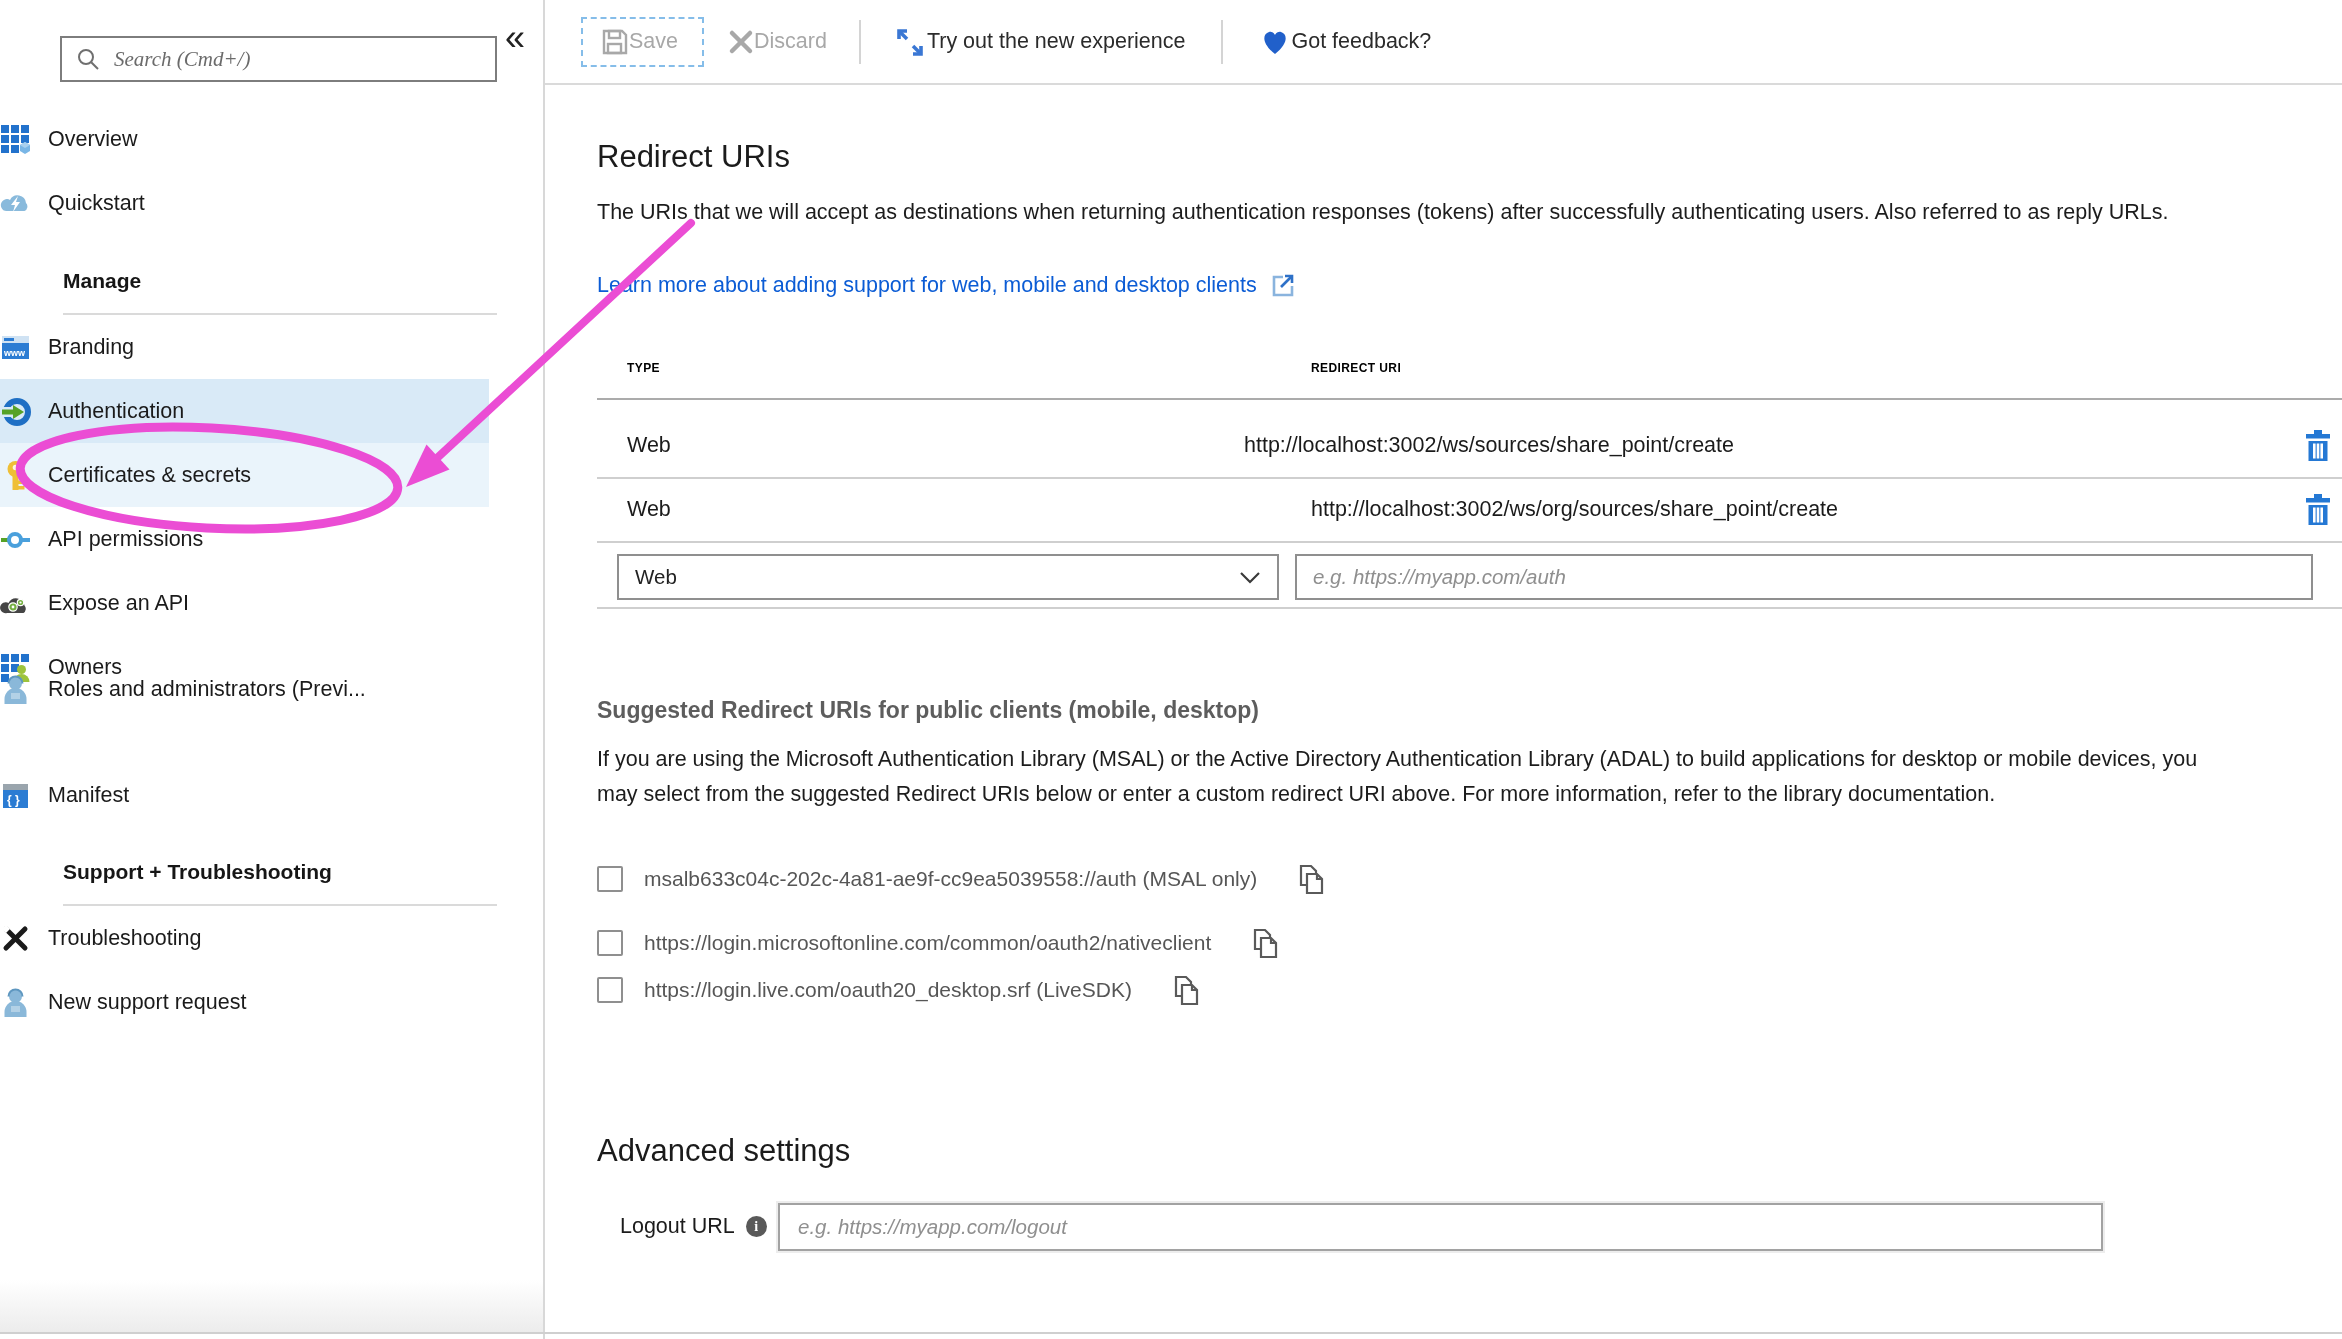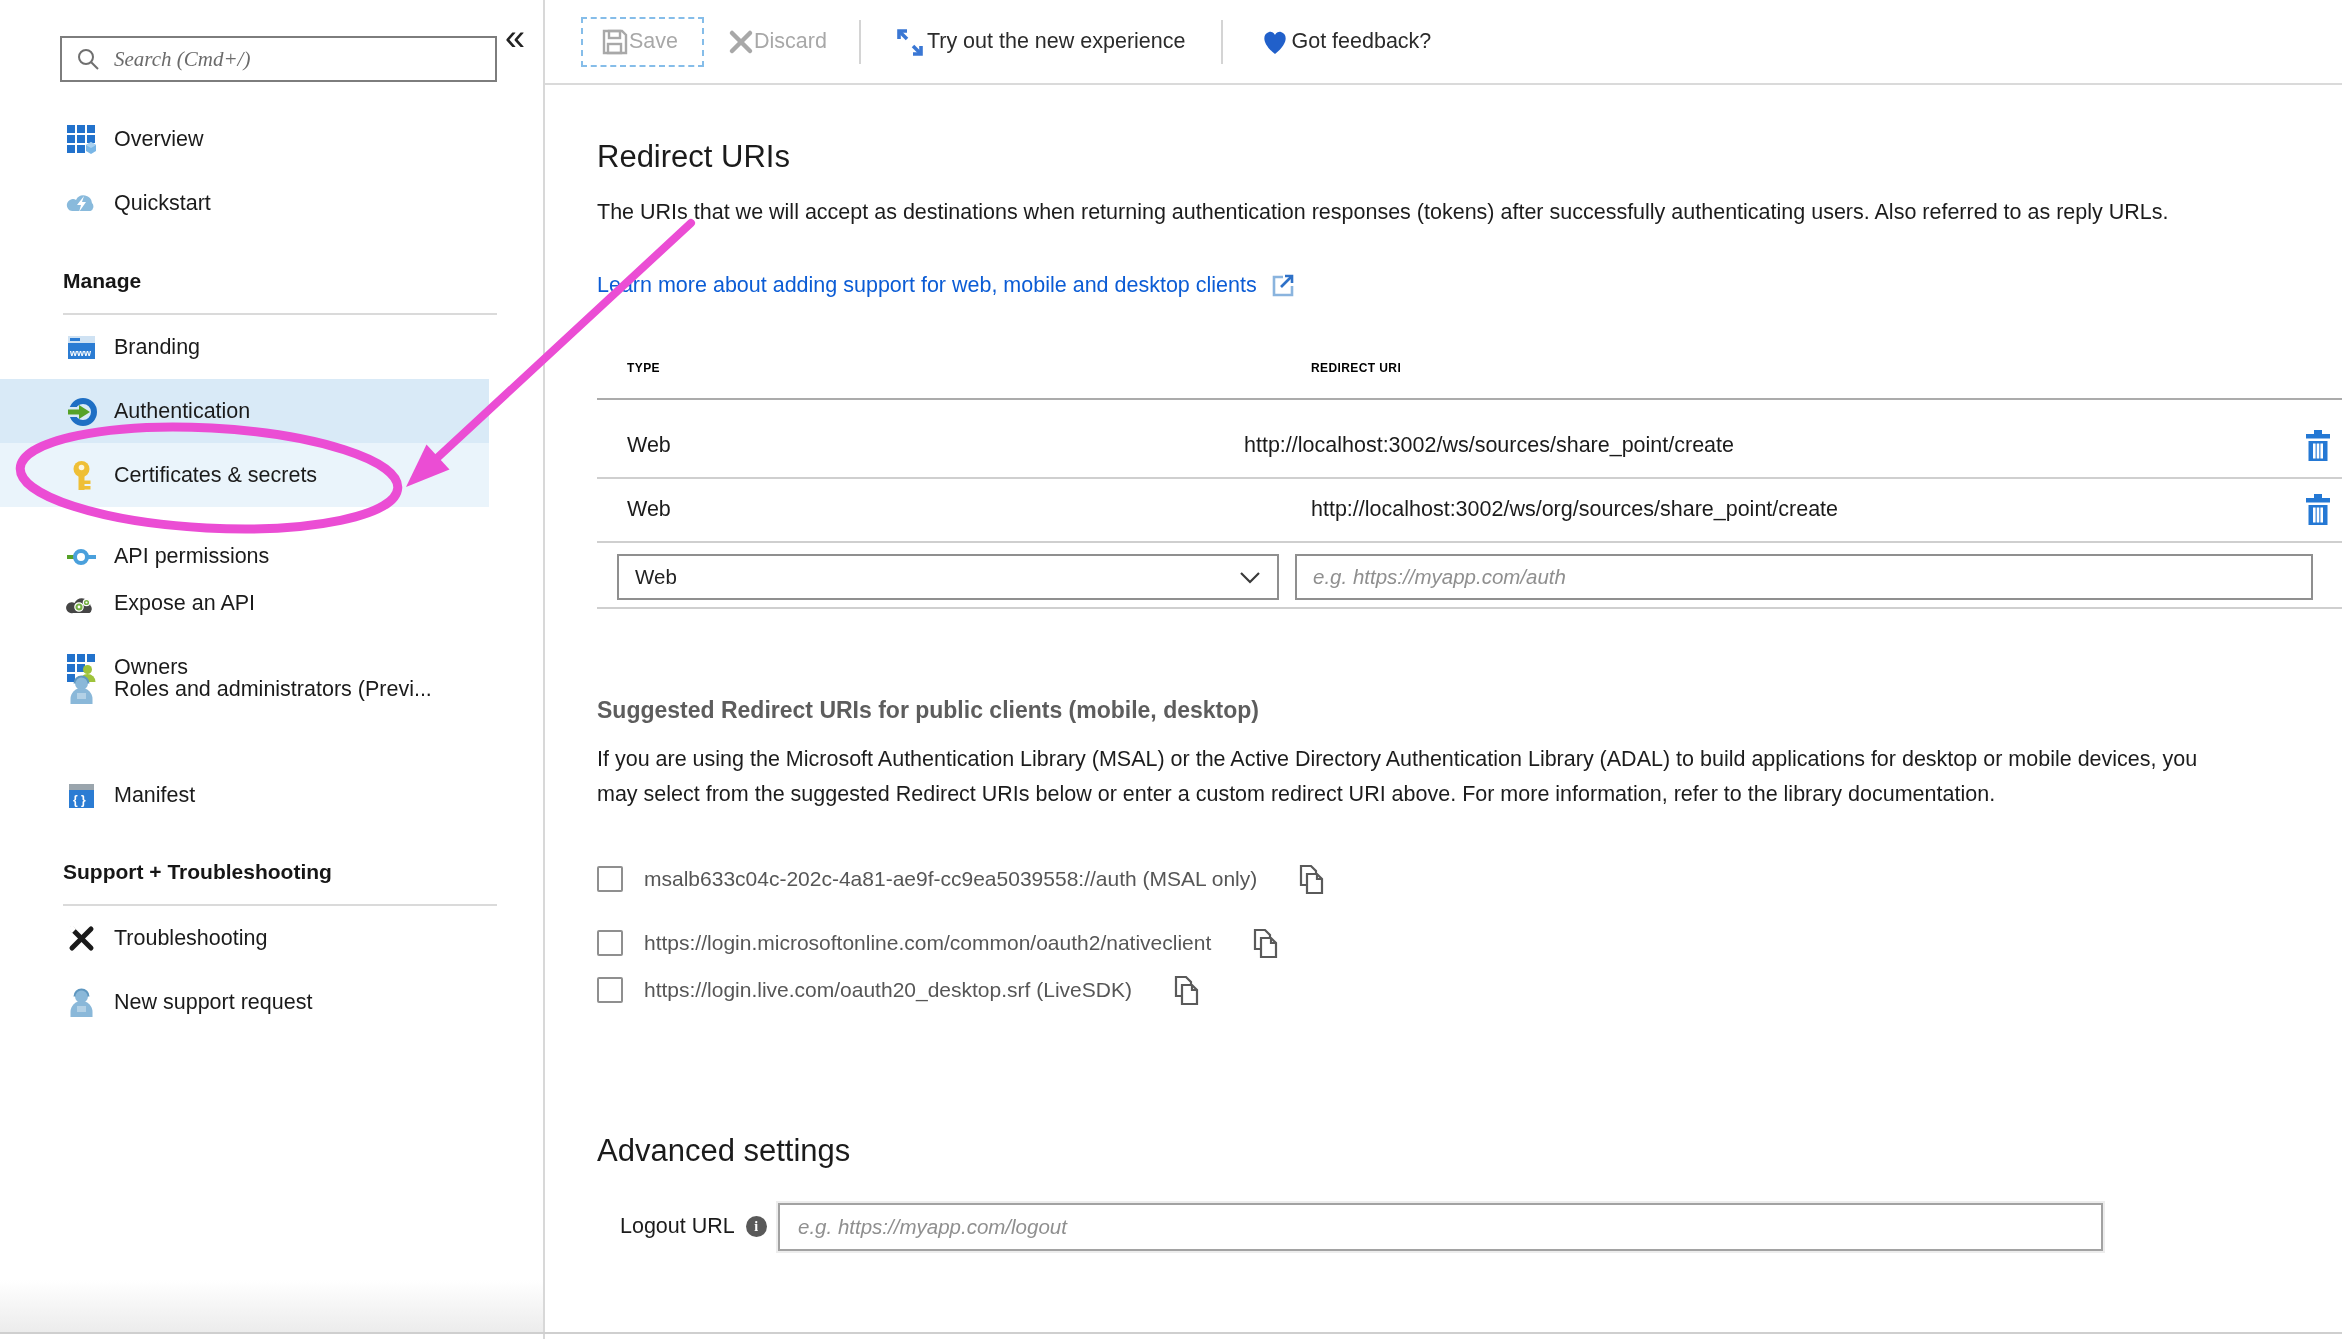--- a/index.html
+++ b/index.html
@@ -12,21 +12,21 @@
   .edge-notch{left:0;top:310px;width:13px;height:2px;background:#e4e4e4;}
 
   
   #sidebar{left:0;top:0;width:545px;height:1339px;background:#fff;border-right:2px solid #d8d8d8;box-sizing:border-box;}
   .search-box{position:absolute;left:60px;top:36px;width:437px;height:46px;border:2px solid #7d7d7d;
               display:flex;align-items:center;gap:12px;padding:0 14px;box-sizing:border-box;background:#fff;}
   .search-box input{border:none;outline:none;flex:1;font-size:21px;font-family:Liberation Serif, serif;color:#333;background:transparent;}
   .search-box input::placeholder{font-style:italic;color:#6b6b6b;}
   .collapse{position:absolute;left:505px;top:20px;font-size:36px;color:#222;line-height:1;cursor:pointer;}
   .nav-row{position:absolute;left:0;width:489px;height:64px;display:flex;align-items:center;gap:17px;
-           padding-left:66px;box-sizing:border-box;font-size:21.5px;color:#1b1b1b;cursor:pointer;}
+           box-sizing:border-box;font-size:21.5px;color:#1b1b1b;cursor:pointer;}
   .nav-row .nicon{width:31px;height:31px;flex:0 0 31px;display:flex;align-items:center;justify-content:center;}
   .nav-selected{background:#d9eaf7;}
   .nav-hover{background:#eaf4fb;}
   .sec-header{position:absolute;left:63px;font-size:21px;font-weight:700;color:#161616;}
   .sec-divider{position:absolute;left:63px;width:434px;height:2px;background:#dadada;}
   .sidebar-fade{position:absolute;left:0;bottom:7px;width:543px;height:52px;
                 background:linear-gradient(rgba(255,255,255,0),#ececec);}
   .bottom-line{left:0;top:1332px;width:2342px;height:2px;background:#cfcfcf;}
 
   
@@ -144,21 +144,21 @@
           <circle cx="15.5" cy="9" r="8" fill="#efbf36"></circle>
           <circle cx="15.5" cy="7.5" r="2.8" fill="#fdf6e0"></circle>
           <rect x="12.5" y="14" width="6" height="16" fill="#efbf36"></rect>
           <rect x="18" y="20.5" width="6.5" height="3.5" fill="#efbf36"></rect>
           <rect x="18" y="26" width="6.5" height="3.5" fill="#efbf36"></rect>
         </svg>
       </span>
       <span>Certificates &amp; secrets</span>
     </div>
 
-    <div class="nav-row" style="top:524px;">
+    <div class="nav-row" style="top:507px;">
       <span class="nicon">
         <svg width="31" height="31" viewBox="0 0 31 31">
           <line x1="1" y1="16" x2="8" y2="16" stroke="#56a227" stroke-width="4"></line>
           <circle cx="15" cy="16" r="6" fill="#fff" stroke="#4aa0dc" stroke-width="4"></circle>
           <line x1="21.5" y1="16" x2="30" y2="16" stroke="#4aa0dc" stroke-width="4"></line>
         </svg>
       </span>
       <span>API permissions</span>
     </div>
 

